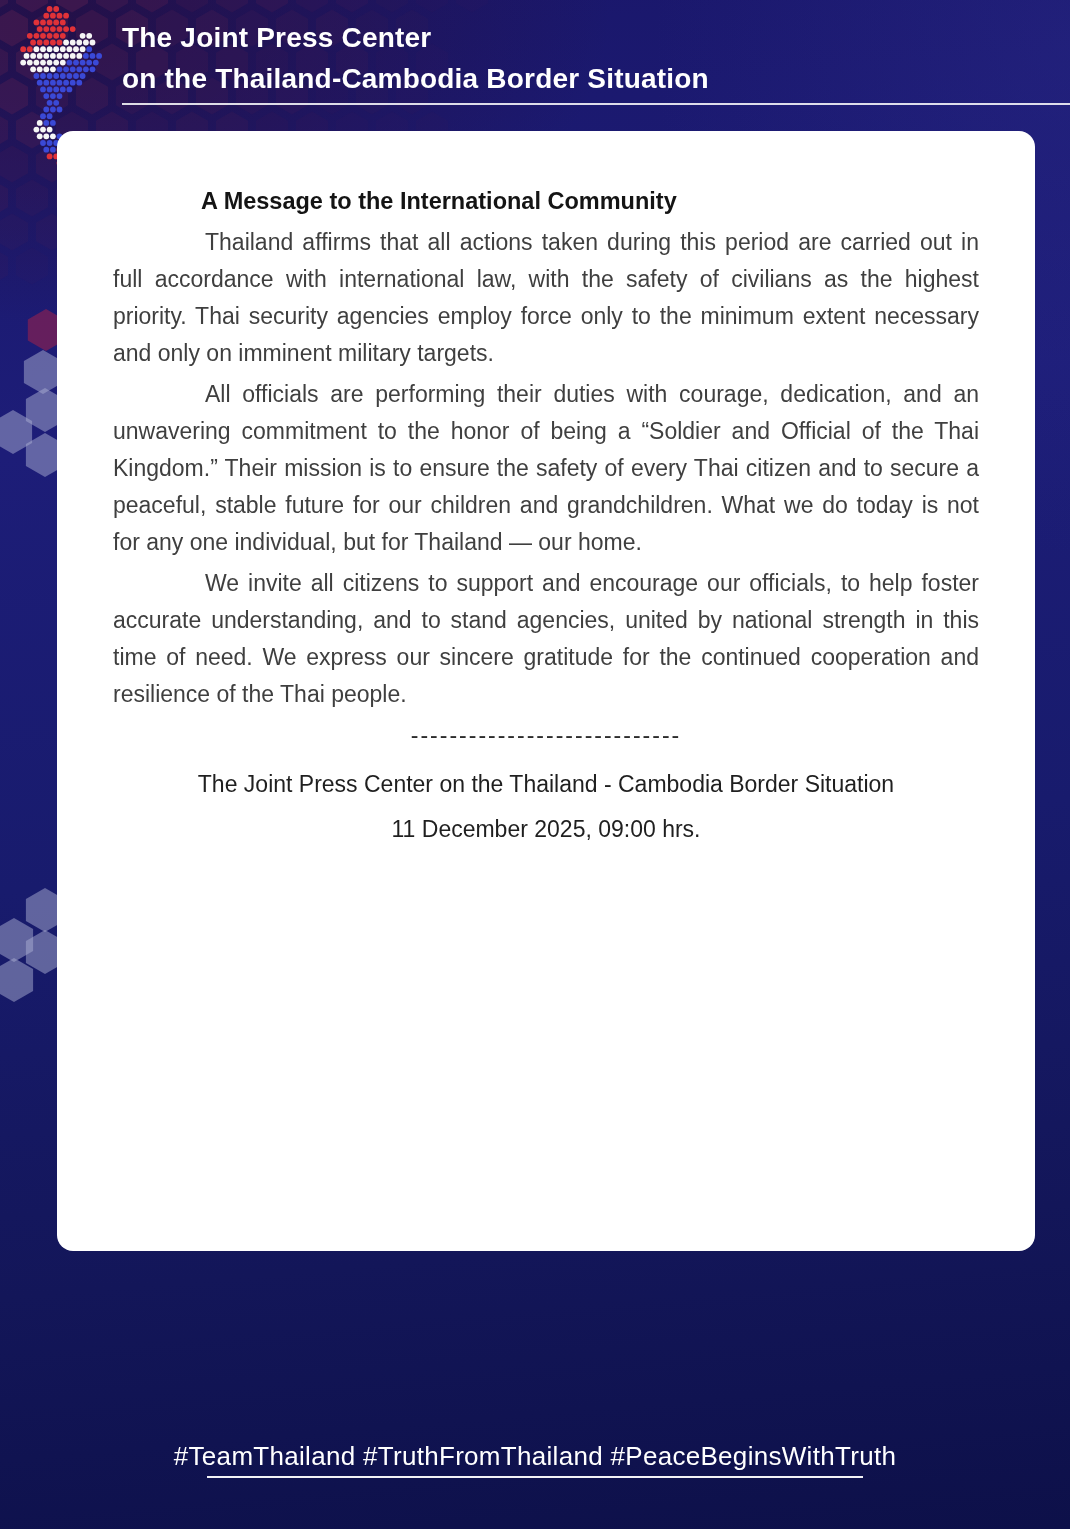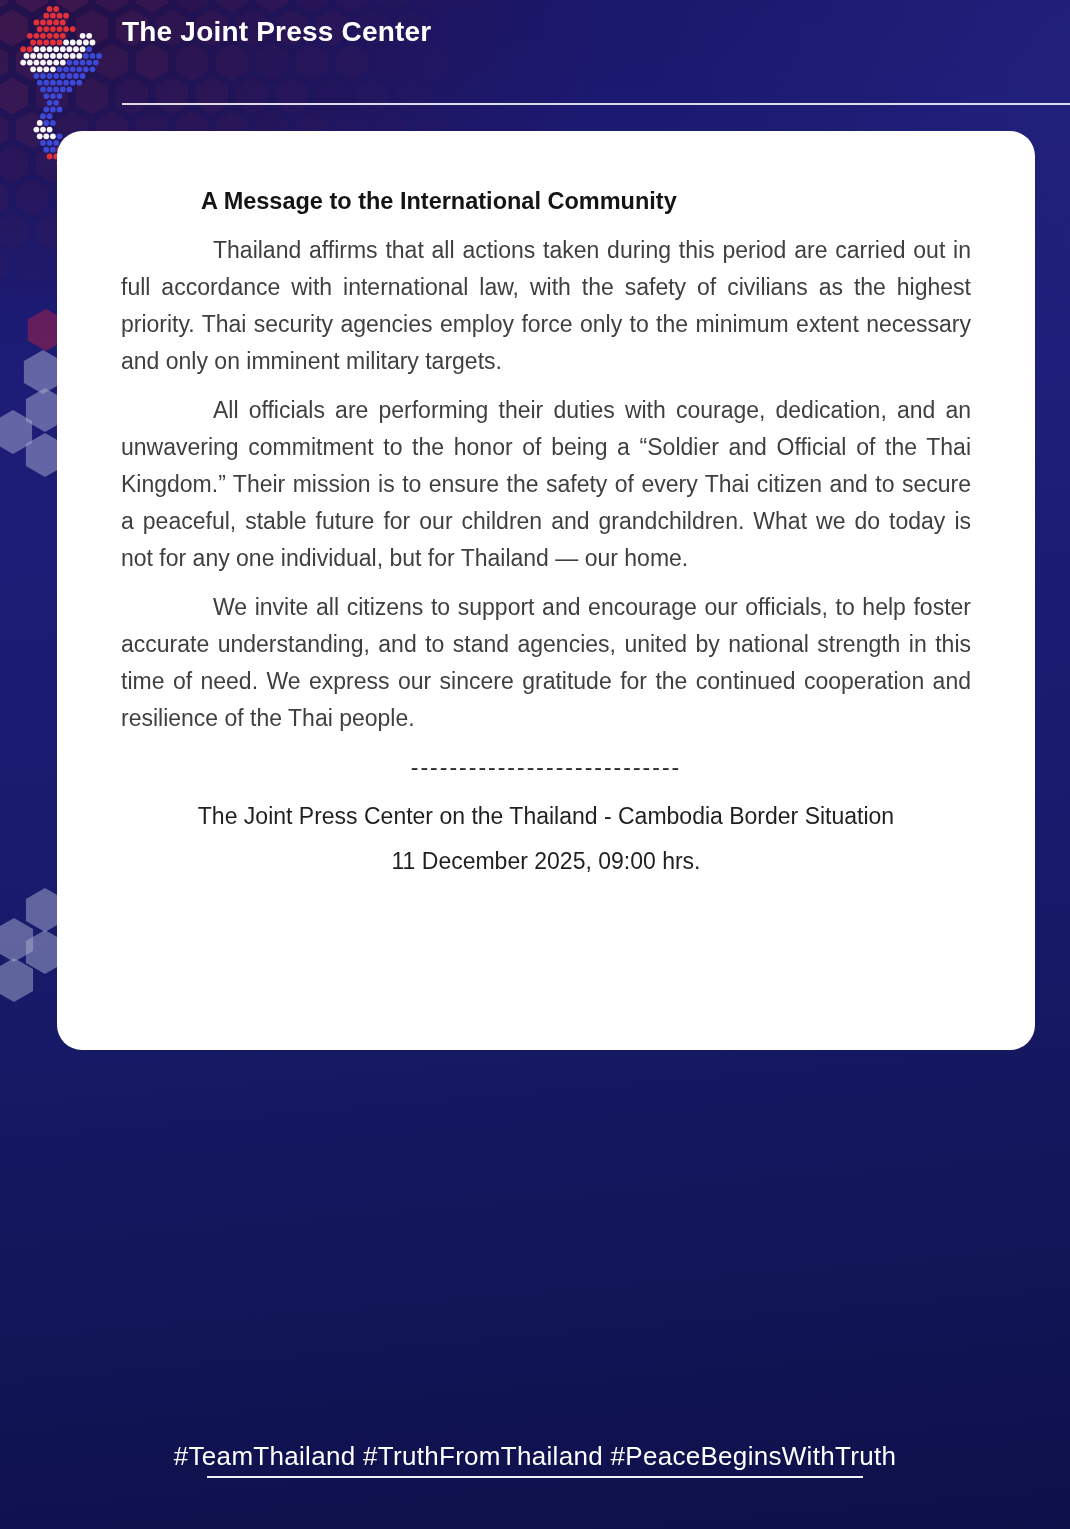--- a/index.html
+++ b/index.html
@@ -6,31 +6,31 @@
   .page{position:relative;width:1070px;height:1529px;overflow:hidden;
     font-family:"Liberation Sans",sans-serif;
     background:linear-gradient(175deg,#1a176b 0%,#1d1d78 28%,#181b6d 55%,#131659 80%,#0d1049 100%);}
   .bg-tl{position:absolute;inset:0;pointer-events:none;
     background:radial-gradient(ellipse 760px 430px at 6% 1%,rgba(43,10,44,.55),rgba(43,10,44,0) 72%);}
   .bg-rt{position:absolute;top:0;right:0;width:420px;height:560px;pointer-events:none;
     background:radial-gradient(ellipse at 100% 8%,rgba(48,48,150,.30),rgba(48,48,150,0) 70%);}
   #decor{position:absolute;left:0;top:0;pointer-events:none;}
   #logo{position:absolute;left:6px;top:4px;}
 
-  .header-title{position:absolute;left:122px;top:11px;color:#ffffff;font-weight:700;
+  .header-title{position:absolute;left:122px;top:17px;color:#ffffff;font-weight:700;
     font-size:28px;line-height:41px;letter-spacing:.2px;}
   .header-rule{position:absolute;top:103px;left:122px;right:0;height:2px;
     background:rgba(255,255,255,.85);}
 
-  .card{position:absolute;left:57px;top:131px;width:978px;height:919px;background:#ffffff;
-    border-radius:25px;box-sizing:border-box;padding:52px 52px 0 52px;}
+  .card{position:absolute;left:57px;top:131px;width:978px;height:1120px;background:#ffffff;
+    border-radius:16px;box-sizing:border-box;padding:52px 52px 0 52px;}
   .sec-heading{font-size:23.5px;line-height:37px;color:#141414;font-weight:700;margin:0;
     padding-left:92px;}
   .body-text{font-size:23px;line-height:37px;color:#3f3f3f;text-align:justify;
-    text-indent:92px;margin:12px;}
+    text-indent:92px;margin:4px;}
   .dashes{margin:0;text-align:center;font-size:23px;line-height:37px;letter-spacing:2px;
     color:#2c2c2c;}
   .closing{margin:12px;text-align:center;font-size:23px;line-height:36px;color:#1f1f1f;}
   .closing.dt{line-height:30px;}
 
   .hashtags{position:absolute;top:1441px;left:0;width:100%;text-align:center;color:#ffffff;
     font-weight:400;font-size:26px;letter-spacing:.3px;}
   .hash-rule{position:absolute;top:1476px;left:50%;transform:translateX(-50%);
     width:656px;height:2px;background:rgba(255,255,255,.95);}
   .bottom-row{position:absolute;top:1547px;left:23px;height:40px;display:flex;
@@ -282,20 +282,21 @@
       <circle cx="60.1" cy="145.7" r="2.9" fill="#e03238"></circle>
       <circle cx="43.6" cy="152.4" r="2.9" fill="#e03238"></circle>
       <circle cx="50.2" cy="152.4" r="2.9" fill="#e03238"></circle>
       <circle cx="56.8" cy="152.4" r="2.9" fill="#e03238"></circle>
       <circle cx="53.5" cy="159.1" r="2.9" fill="#e03238"></circle>
       <circle cx="60.1" cy="159.1" r="2.9" fill="#e03238"></circle>
     </svg>
 
   <div class="header-title">
     <div>The Joint Press Center</div>
+    <div>on the Thailand-Cambodia Border Situation</div>
   </div>
   <div class="header-rule"></div>
 
   <div class="card">
     <div class="sec-heading">A Message to the International Community</div>
     <p class="body-text">Thailand affirms that all actions taken during this period are carried out in full accordance with international law, with the safety of civilians as the highest priority. Thai security agencies employ force only to the minimum extent necessary and only on imminent military targets.</p>
 
     <p class="body-text">All officials are performing their duties with courage, dedication, and an unwavering commitment to the honor of being a “Soldier and Official of the Thai Kingdom.” Their mission is to ensure the safety of every Thai citizen and to secure a peaceful, stable future for our children and grandchildren. What we do today is not for any one individual, but for Thailand — our home.</p>
     <p class="body-text">We invite all citizens to support and encourage our officials, to help foster accurate understanding, and to stand agencies, united by national strength in this time of need. We express our sincere gratitude for the continued cooperation and resilience of the Thai people.</p>
 

